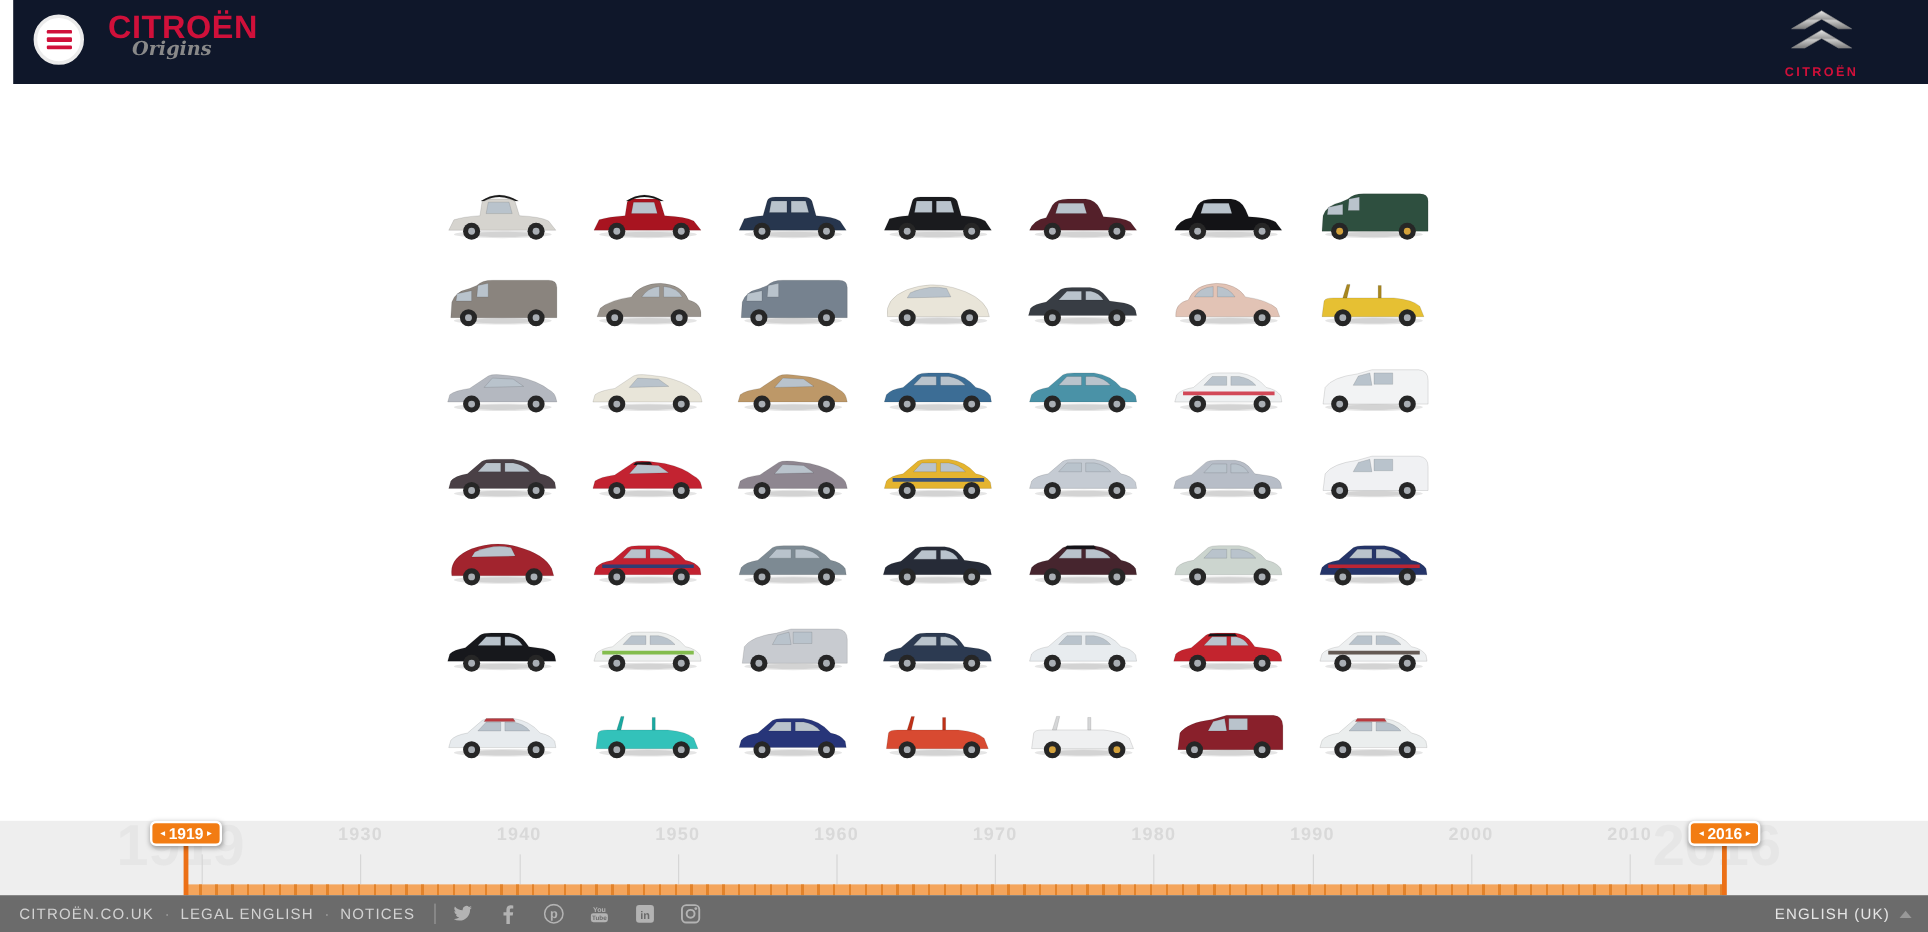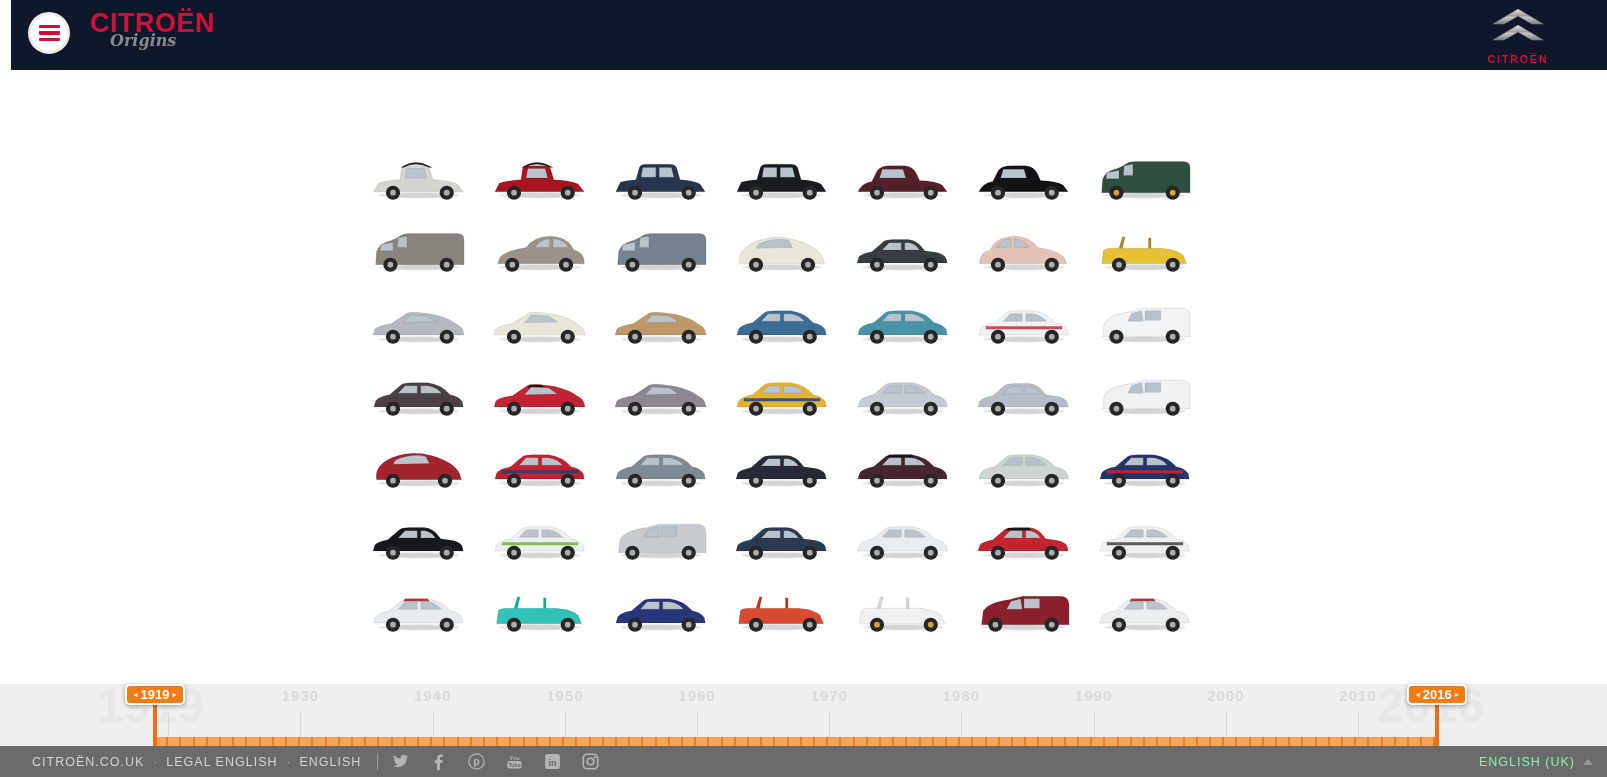--- a/index.html
+++ b/index.html
@@ -38,28 +38,28 @@
   .badge { position:absolute; top:0; height:21px; margin-left:-30px; width:60px;
            background:#f27c13; border:2px solid #ffffff; border-radius:5px;
            box-shadow:0 1px 4px rgba(0,0,0,.35); color:#fff; cursor:grab;
            display:flex; align-items:center; justify-content:center; gap:3px; }
   .badge .yr { font-size:13px; font-weight:bold; }
   .badge .ar { font-size:8px; line-height:8px; }
 
   
   .footer { position:absolute; left:0; bottom:0; width:1607px; height:31px; background:#6b6b6b;
             display:flex; align-items:center; color:#d2d2d2; }
-  .f-links { display:flex; align-items:center; margin-left:32px; }
+  .f-links { display:flex; align-items:center; margin-left:16px; }
   .f-link { font-size:12.5px; letter-spacing:1px; cursor:pointer; white-space:nowrap; }
   .f-dot { margin:0 9px; color:#a5a5a5; font-size:12px; }
   .f-sep { width:1px; height:17px; background:#9b9b9b; margin:0 14px 0 16px; }
   .social { display:flex; align-items:center; gap:21px; }
   .s-icon { width:17px; height:17px; cursor:pointer; display:flex; align-items:center; justify-content:center; }
   .lang { position:absolute; right:14px; display:flex; align-items:center; gap:8px;
-          font-size:12.5px; letter-spacing:1px; color:#86efac; cursor:pointer; }
+          font-size:12.5px; letter-spacing:1px; color:#e5e5e5; cursor:pointer; }
   .caret-up { width:0; height:0; border-left:5px solid transparent; border-right:5px solid transparent;
               border-bottom:6px solid #989898; }
 </style>
 </head>
 <body>
 
 <div class="page">
 
   <div class="header">
     <button class="menu-btn">
@@ -866,21 +866,21 @@
         <span class="ar">▸</span>
       </div>
     </div>
 
   <div class="footer">
     <div class="f-links" id="footerLinks">
         <span class="f-link">CITROËN.CO.UK</span>
         <span class="f-dot">·</span>
         <span class="f-link">LEGAL ENGLISH</span>
         <span class="f-dot">·</span>
-        <span class="f-link">ENGLISH</span>
+        <span class="f-link">NOTICES</span>
       </div>
     <div class="f-sep"></div>
     <div class="social" id="socialIcons">
         <div class="s-icon">
           <svg width="17" height="17" viewBox="0 0 16 16">
             <path fill="#b3b3b3" d="M15.3 3.1c-.53.24-1.1.4-1.7.48.6-.37 1.07-.95 1.3-1.64-.57.34-1.2.58-1.87.72A2.94 2.94 0 0 0 8 4.6c0 .23.02.45.07.66A8.3 8.3 0 0 1 2 2.2 2.95 2.95 0 0 0 2.9 6.1c-.47-.02-.92-.15-1.3-.36v.04a2.94 2.94 0 0 0 2.36 2.88c-.25.07-.5.1-.77.1-.19 0-.37-.01-.55-.05a2.95 2.95 0 0 0 2.75 2.04A5.9 5.9 0 0 1 1 12a8.3 8.3 0 0 0 4.5 1.32c5.4 0 8.36-4.48 8.36-8.36v-.38c.57-.42 1.07-.94 1.44-1.48z"></path>
           </svg>
         </div>
         <div class="s-icon">
           <svg width="17" height="17" viewBox="0 0 16 16">

